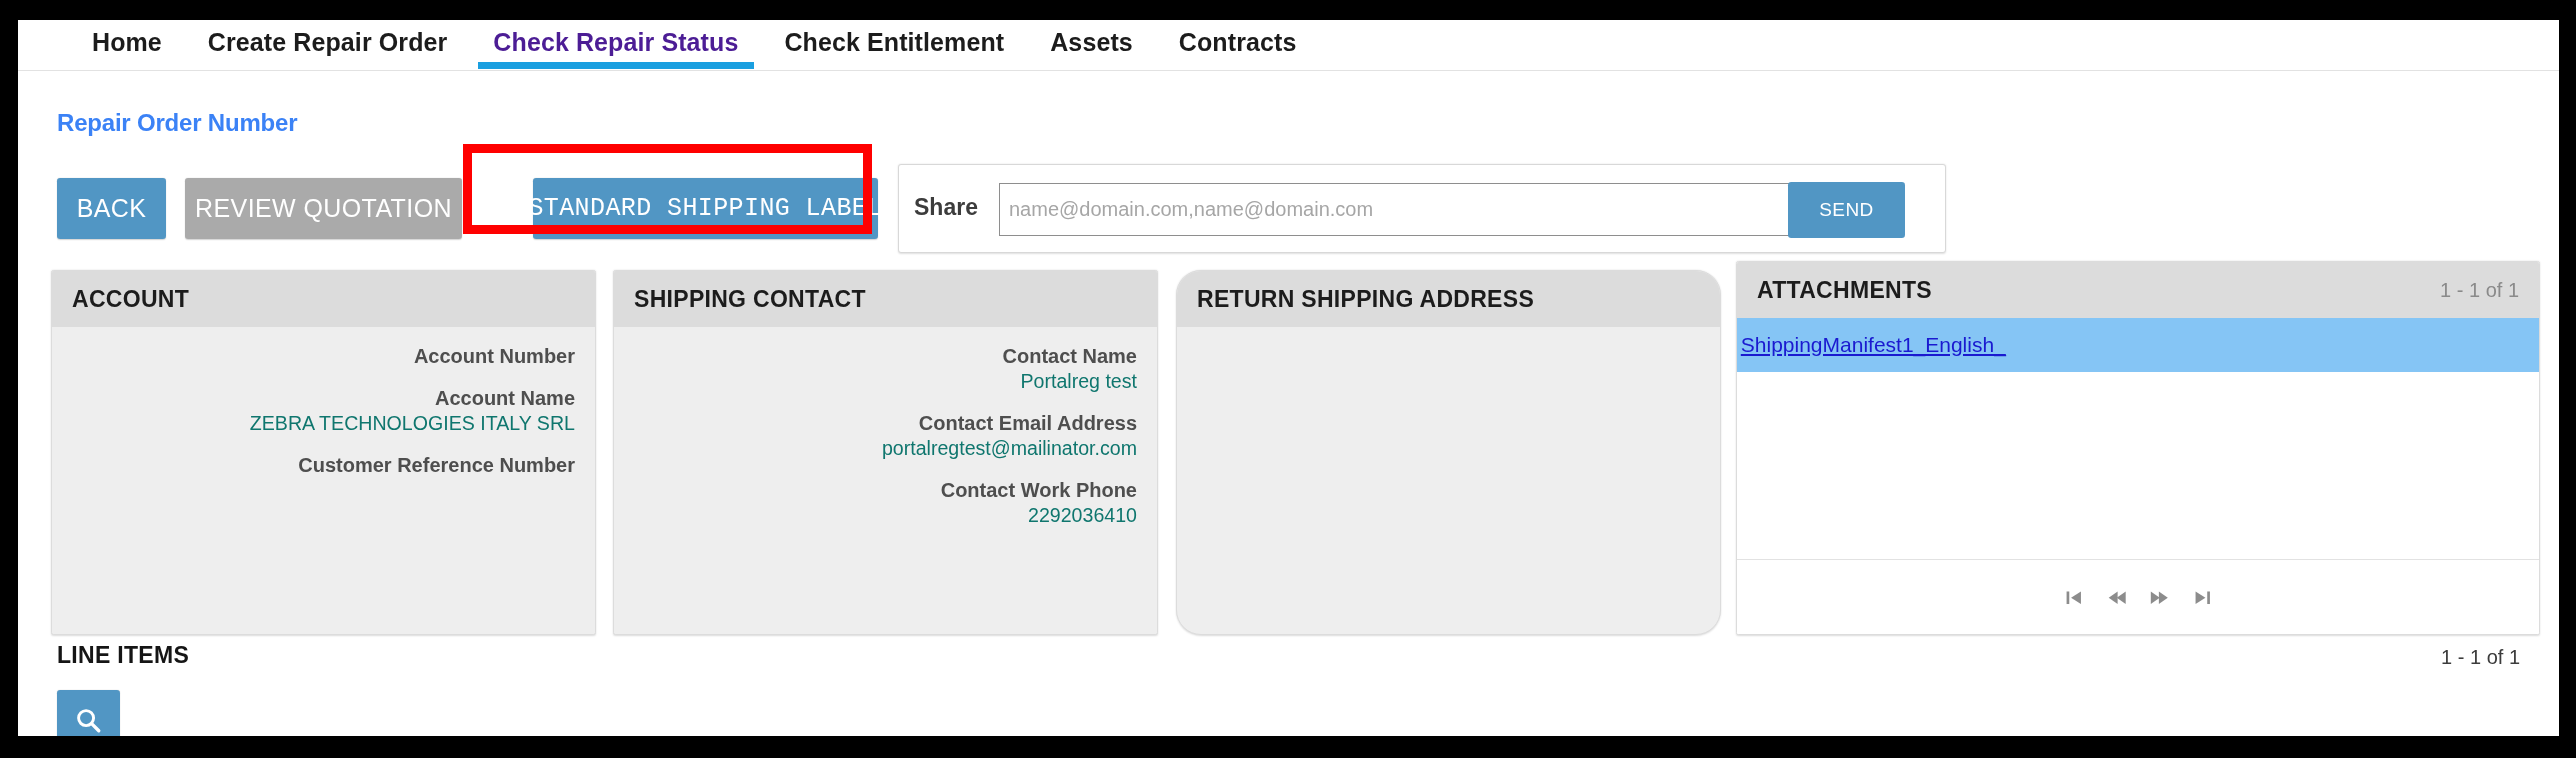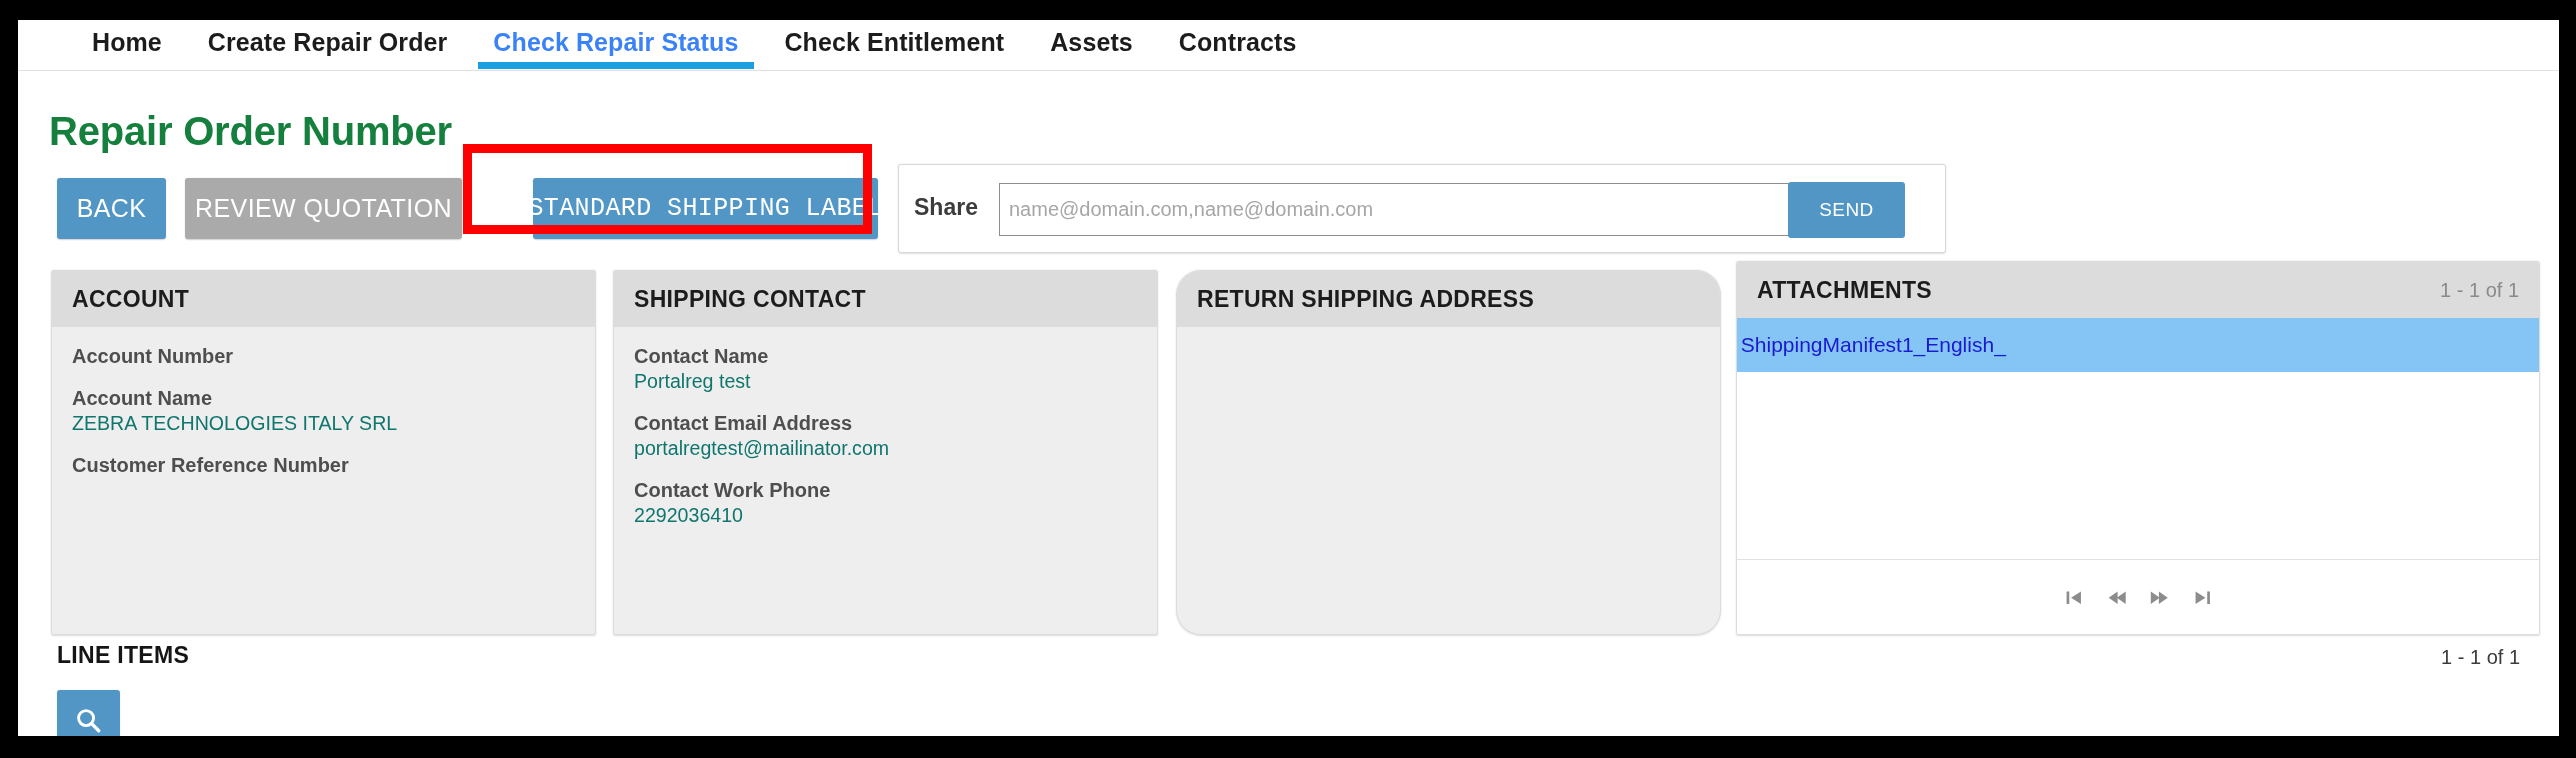--- a/index.html
+++ b/index.html
@@ -64,41 +64,41 @@
   .navitem .navlabel {
     font-size: 25px;
     font-weight: bold;
     color: #1c1c1c;
     letter-spacing: 0.1px;
     white-space: nowrap;
     line-height: 1;
     padding-bottom: 3.8px;
   }
   .navitem.active .navlabel {
-    color: #3b82f6;
+    color: #4c1d95;
     text-align: center;
   }
   .navitem.active::after {
     content: "";
     position: absolute;
     left: 7.6px;
     right: 7.6px;
     bottom: 0px;
     height: 7px;
     background: #1a9fe0;
   }
 
   
   #page-title {
     position: absolute;
-    left: 31px;
+    left: 39px;
     top: 89px;
-    font-size: 40px;
+    font-size: 24px;
     font-weight: bold;
-    color: #15803d;
+    color: #3b82f6;
     letter-spacing: -0.2px;
     white-space: nowrap;
   }
 
   
   #actionbar {
     position: absolute;
     left: 39px;
     top: 158px;
     height: 63px;
@@ -212,20 +212,21 @@
     justify-content: center;
   }
 
   
   #panels {
     position: absolute;
     left: 33px;
     top: 250px;
     width: 2489px;
     height: 367px;
+    text-align: right;
   }
   .panel {
     position: absolute;
     top: 0;
     background: #eeeeee;
     border: 0.6px solid #dcdcdc;
     border-radius: 2.5px;
     box-shadow: 0 0.6px 1.9px rgba(0,0,0,0.14);
     box-sizing: border-box;
     overflow: hidden;
@@ -294,20 +295,21 @@
     display: flex;
     align-items: center;
     padding: 0 3.8px;
     box-sizing: border-box;
     background: #85c5f5;
     cursor: pointer;
   }
   .attachment-link {
     font-size: 21px;
     color: #1a1ad0;
+    text-decoration: underline;
     white-space: nowrap;
   }
   #attachments-pager {
     height: 75px;
     background: #ffffff;
     display: flex;
     align-items: center;
     justify-content: center;
     gap: 18px;
   }

